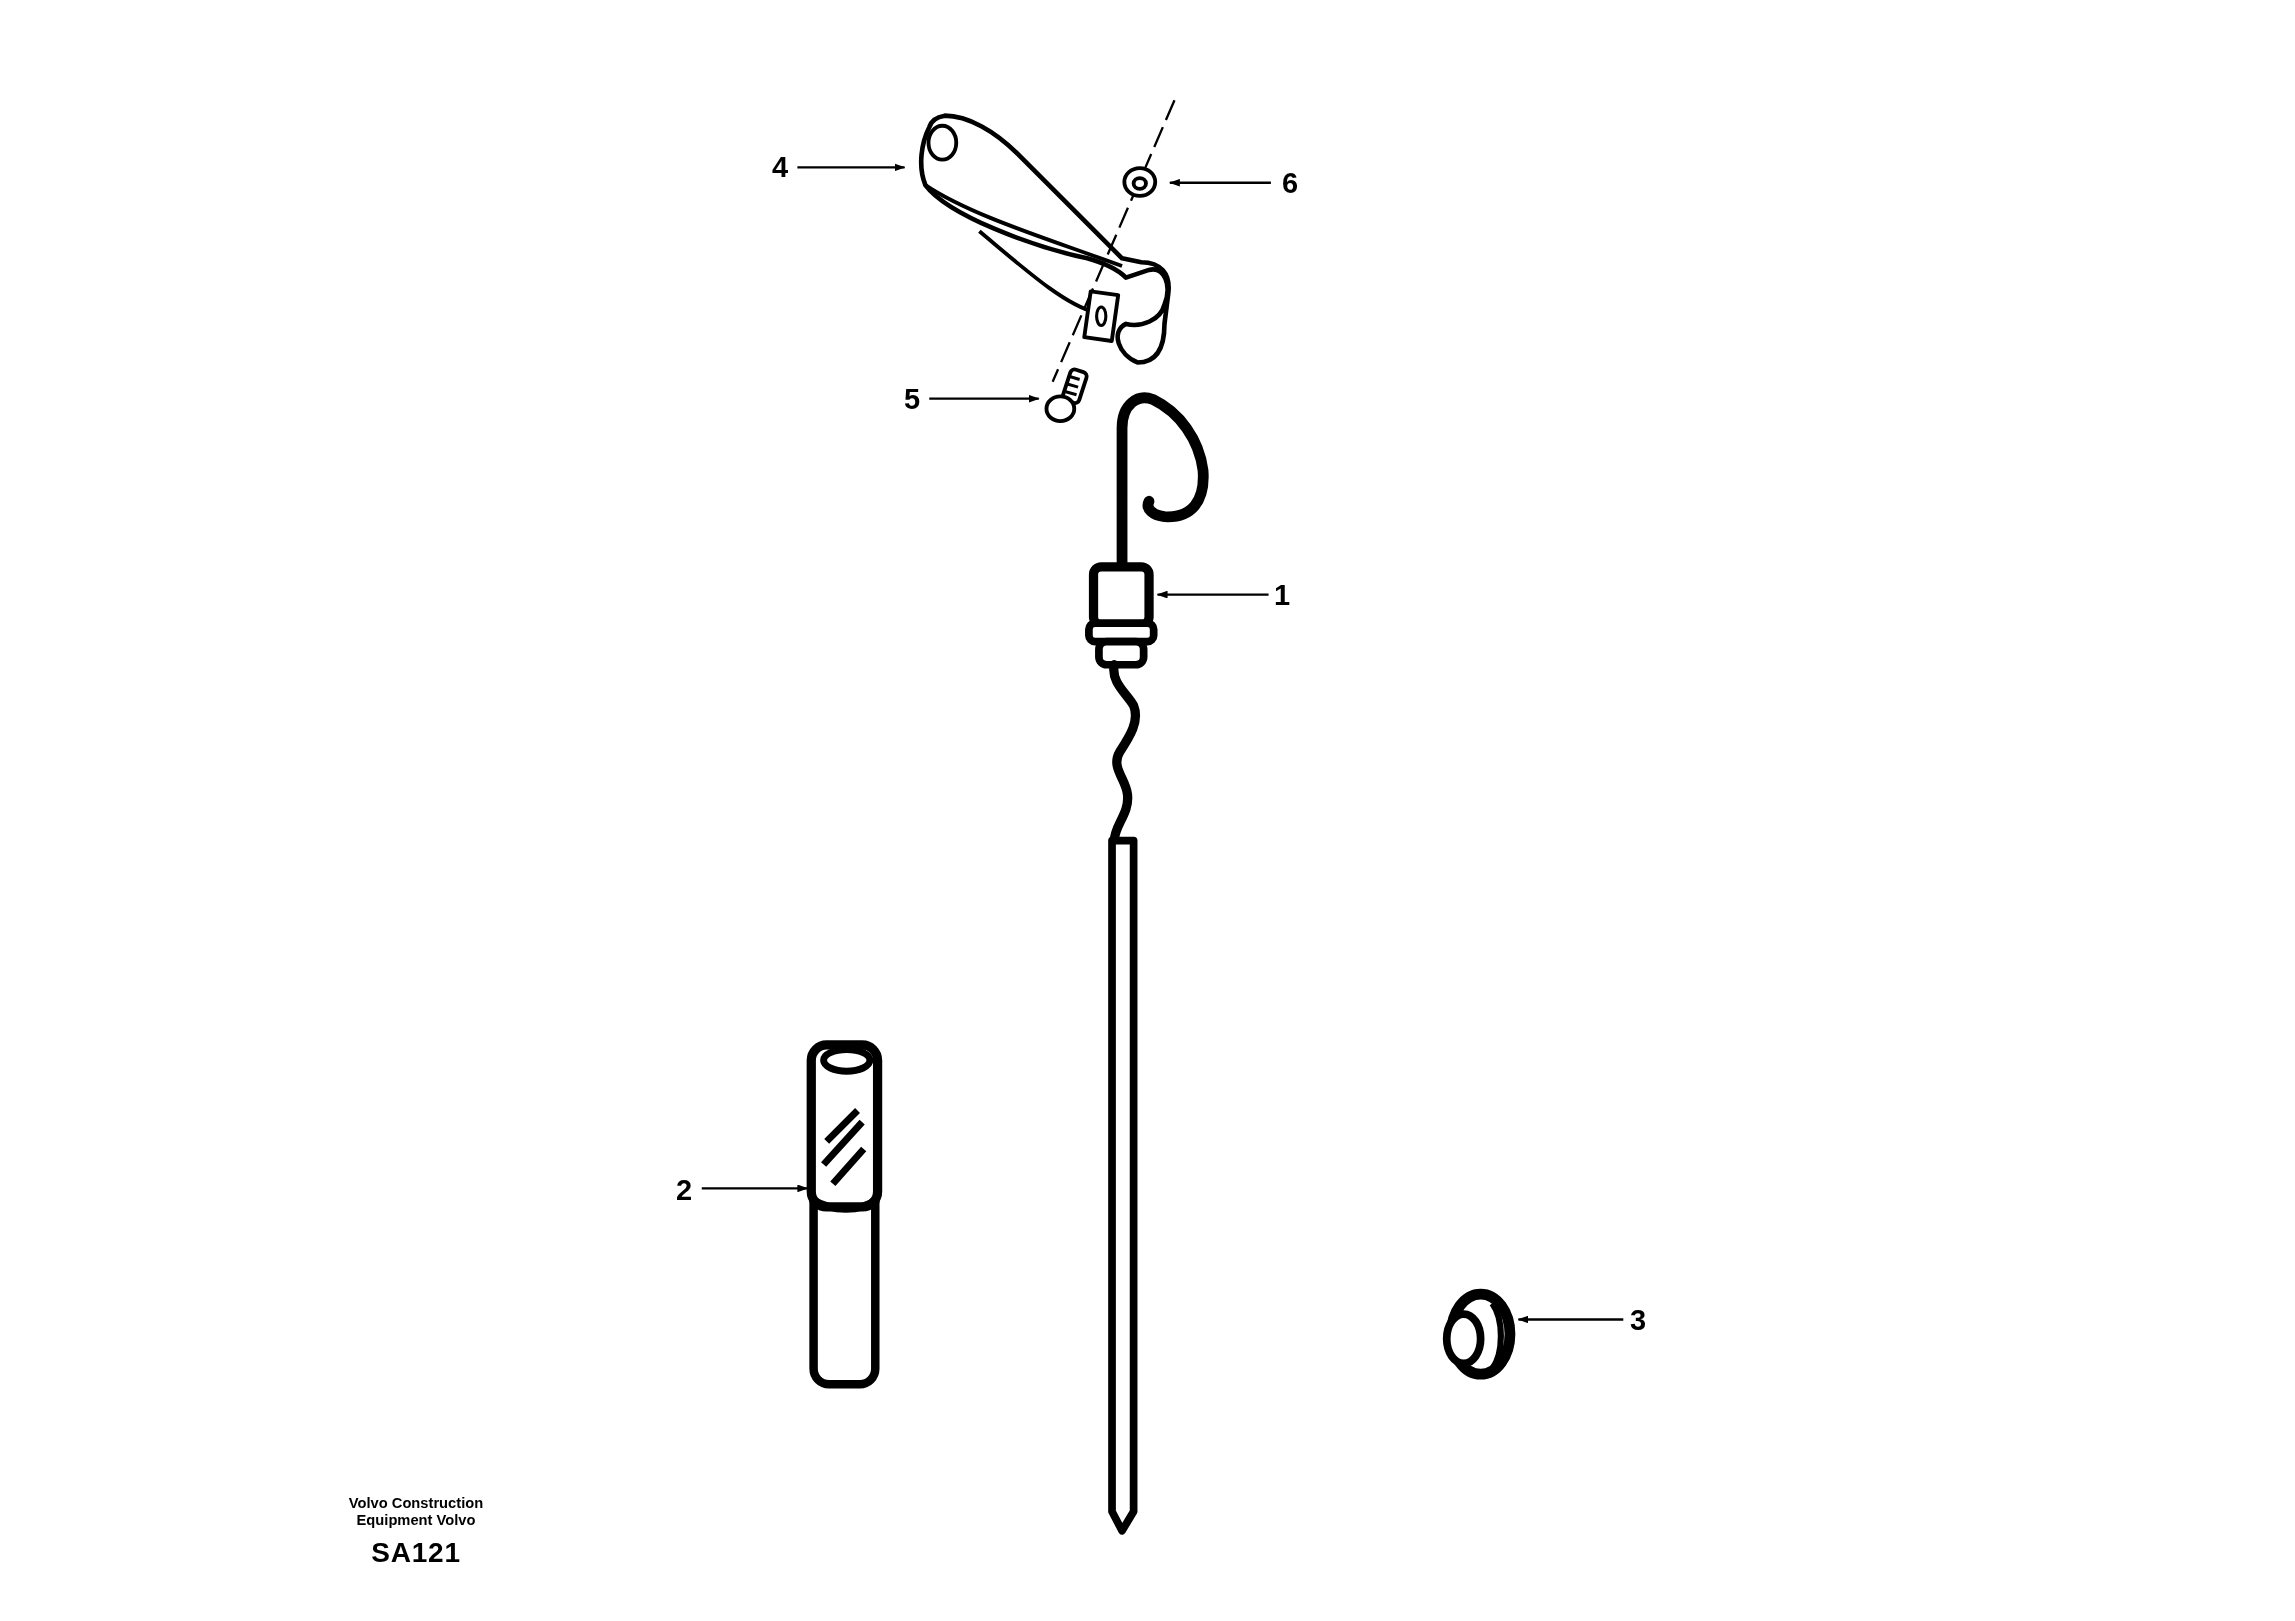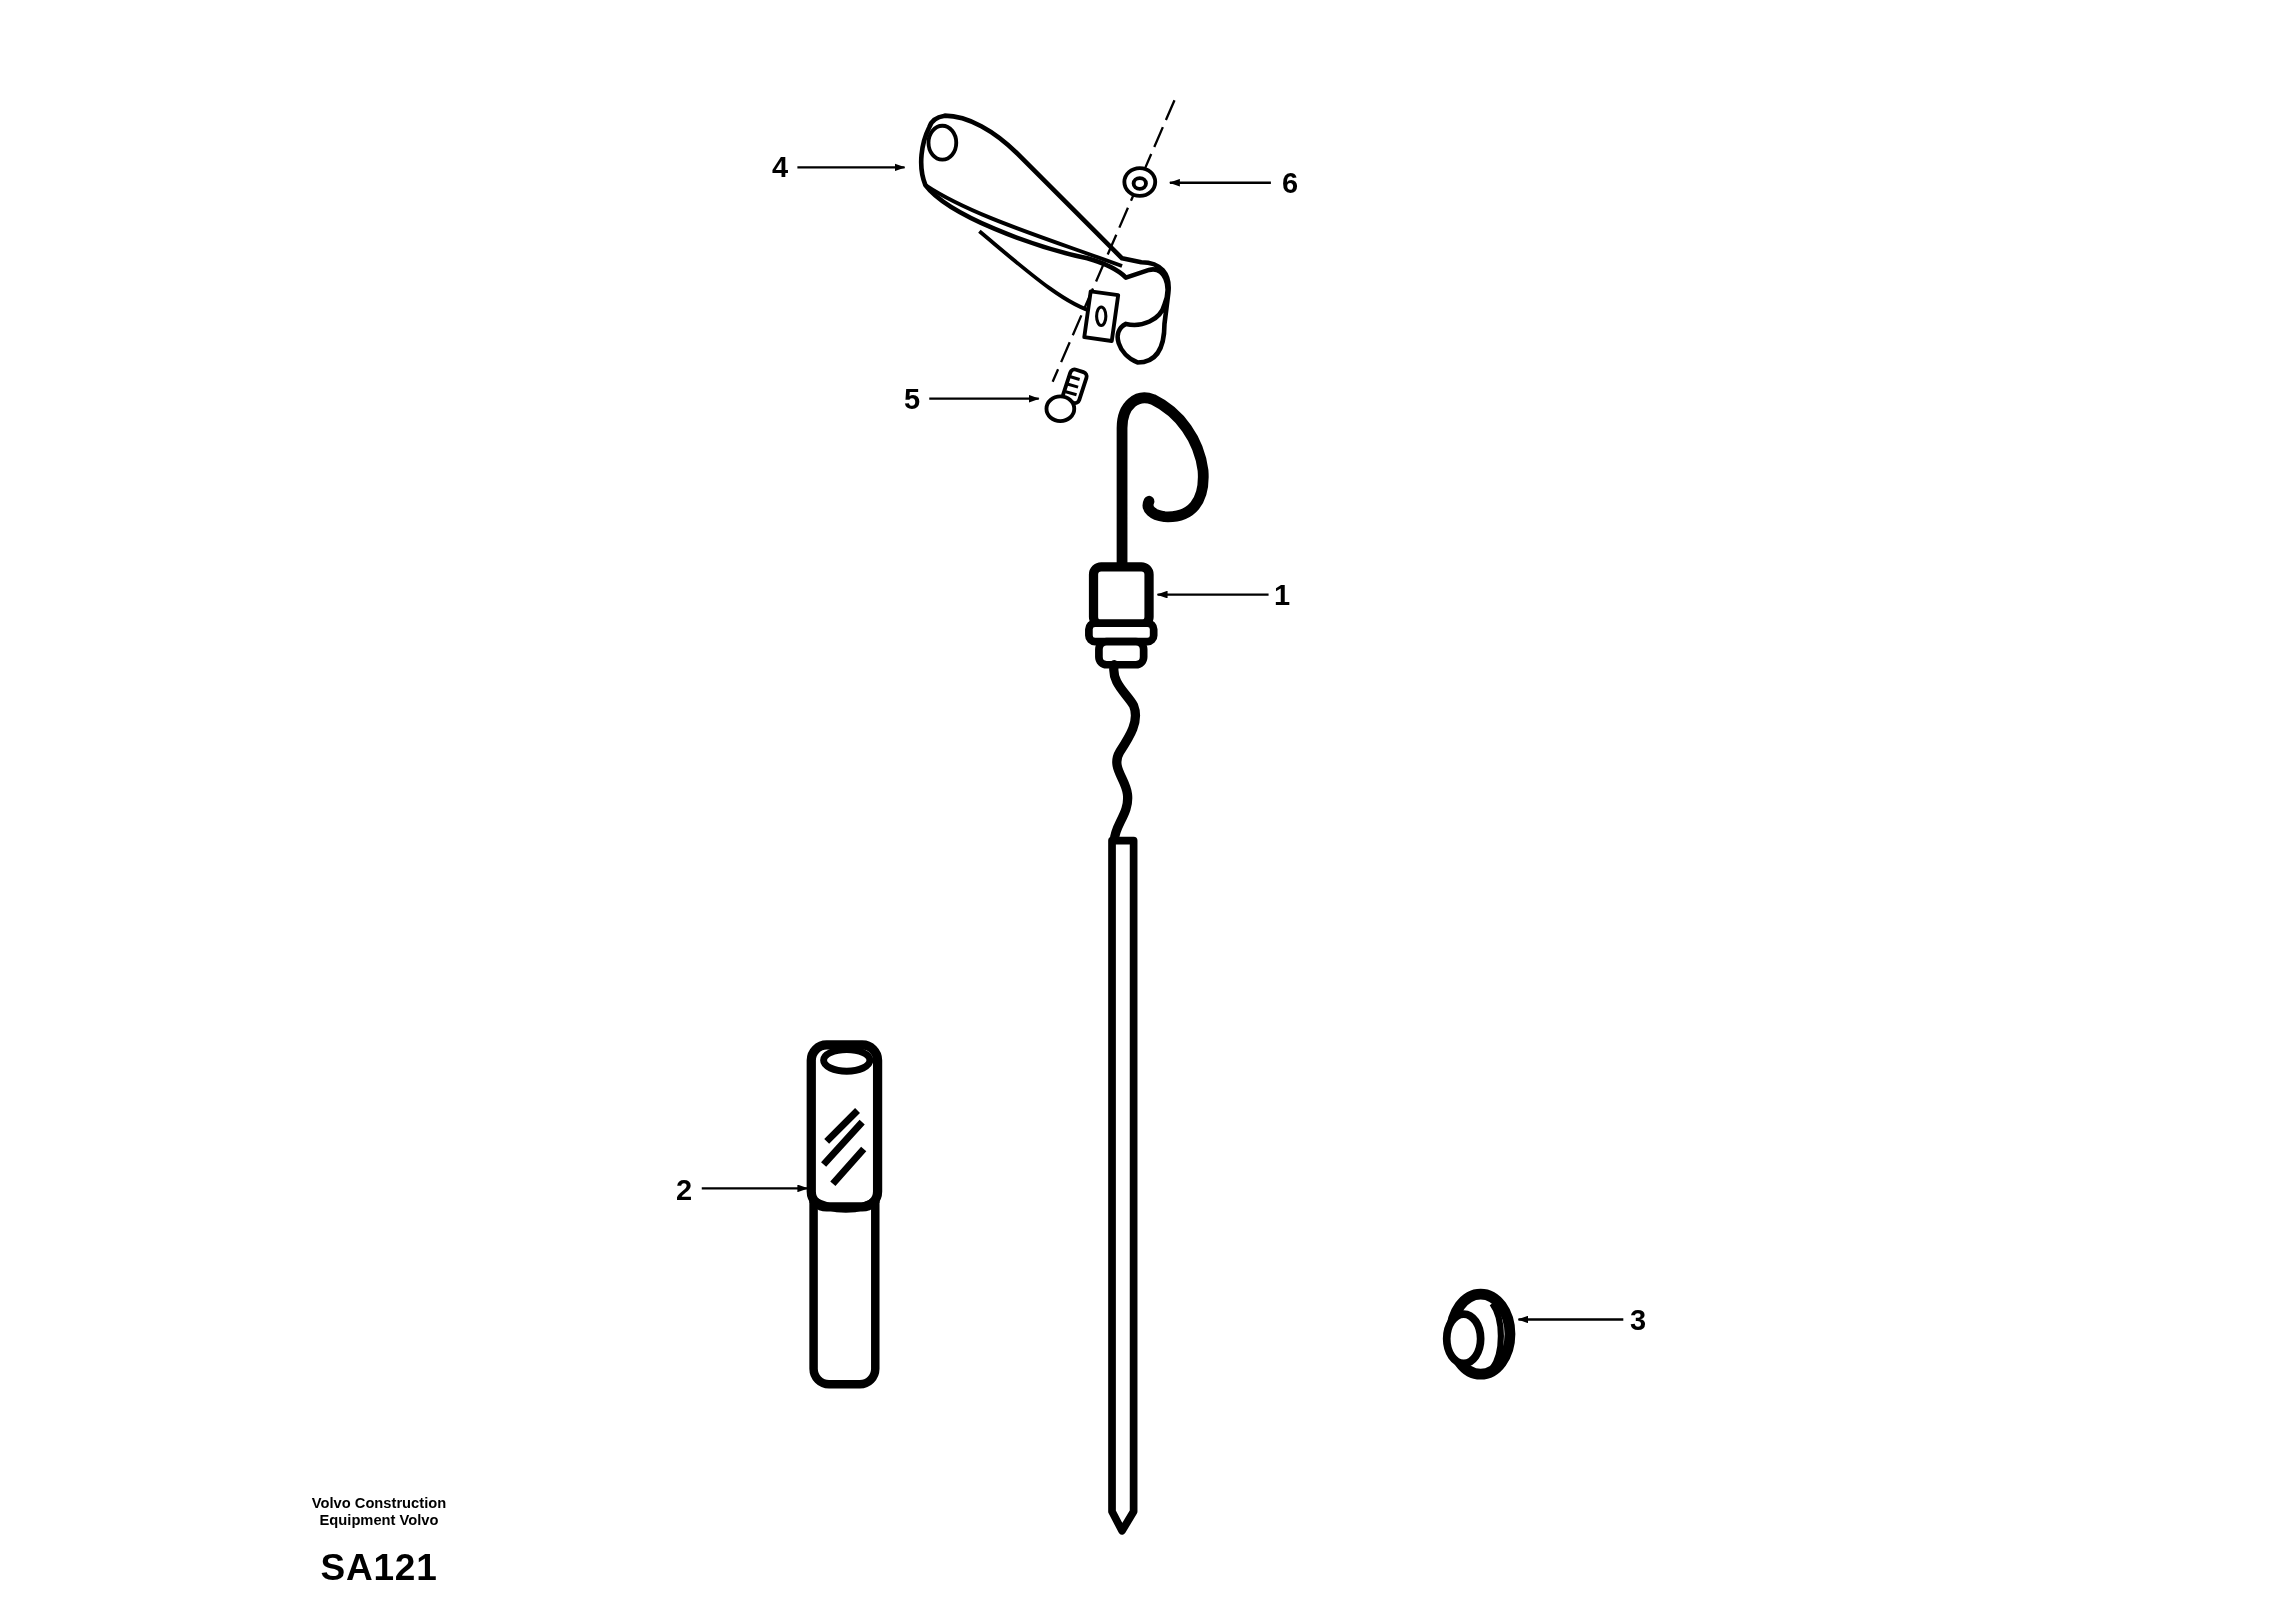--- a/index.html
+++ b/index.html
@@ -9,30 +9,30 @@
       position: absolute;
       font-family: "Liberation Sans", sans-serif;
       font-weight: bold;
       font-size: 29px;
       color: #000000;
       line-height: 1;
       transform: translate(-50%, -50%);
     }
     .footer {
       position: absolute;
-      left: 379px;
+      left: 416px;
       top: 1495px;
       transform: translateX(-50%);
       text-align: center;
       font-family: "Liberation Sans", sans-serif;
       font-weight: bold;
       color: #000000;
     }
     .footer .org { font-size: 14.7px; line-height: 17px; white-space: nowrap; }
-    .footer .code { font-size: 37px; line-height: 31px; margin-top: 23px; letter-spacing: 0.8px; }
+    .footer .code { font-size: 28px; line-height: 31px; margin-top: 8px; letter-spacing: 0.8px; }
   </style>
 </head>
 <body>
 
 <div class="canvas">
   <svg width="2295" height="1621" viewBox="0 0 2976 2102" xmlns="http://www.w3.org/2000/svg">
     <defs>
       <marker id="arrowhead" markerWidth="14" markerHeight="10" refX="13" refY="5" orient="auto" markerUnits="userSpaceOnUse">
         <path d="M0,0 L14,5 L0,10 Z" fill="#000"></path>
       </marker>

